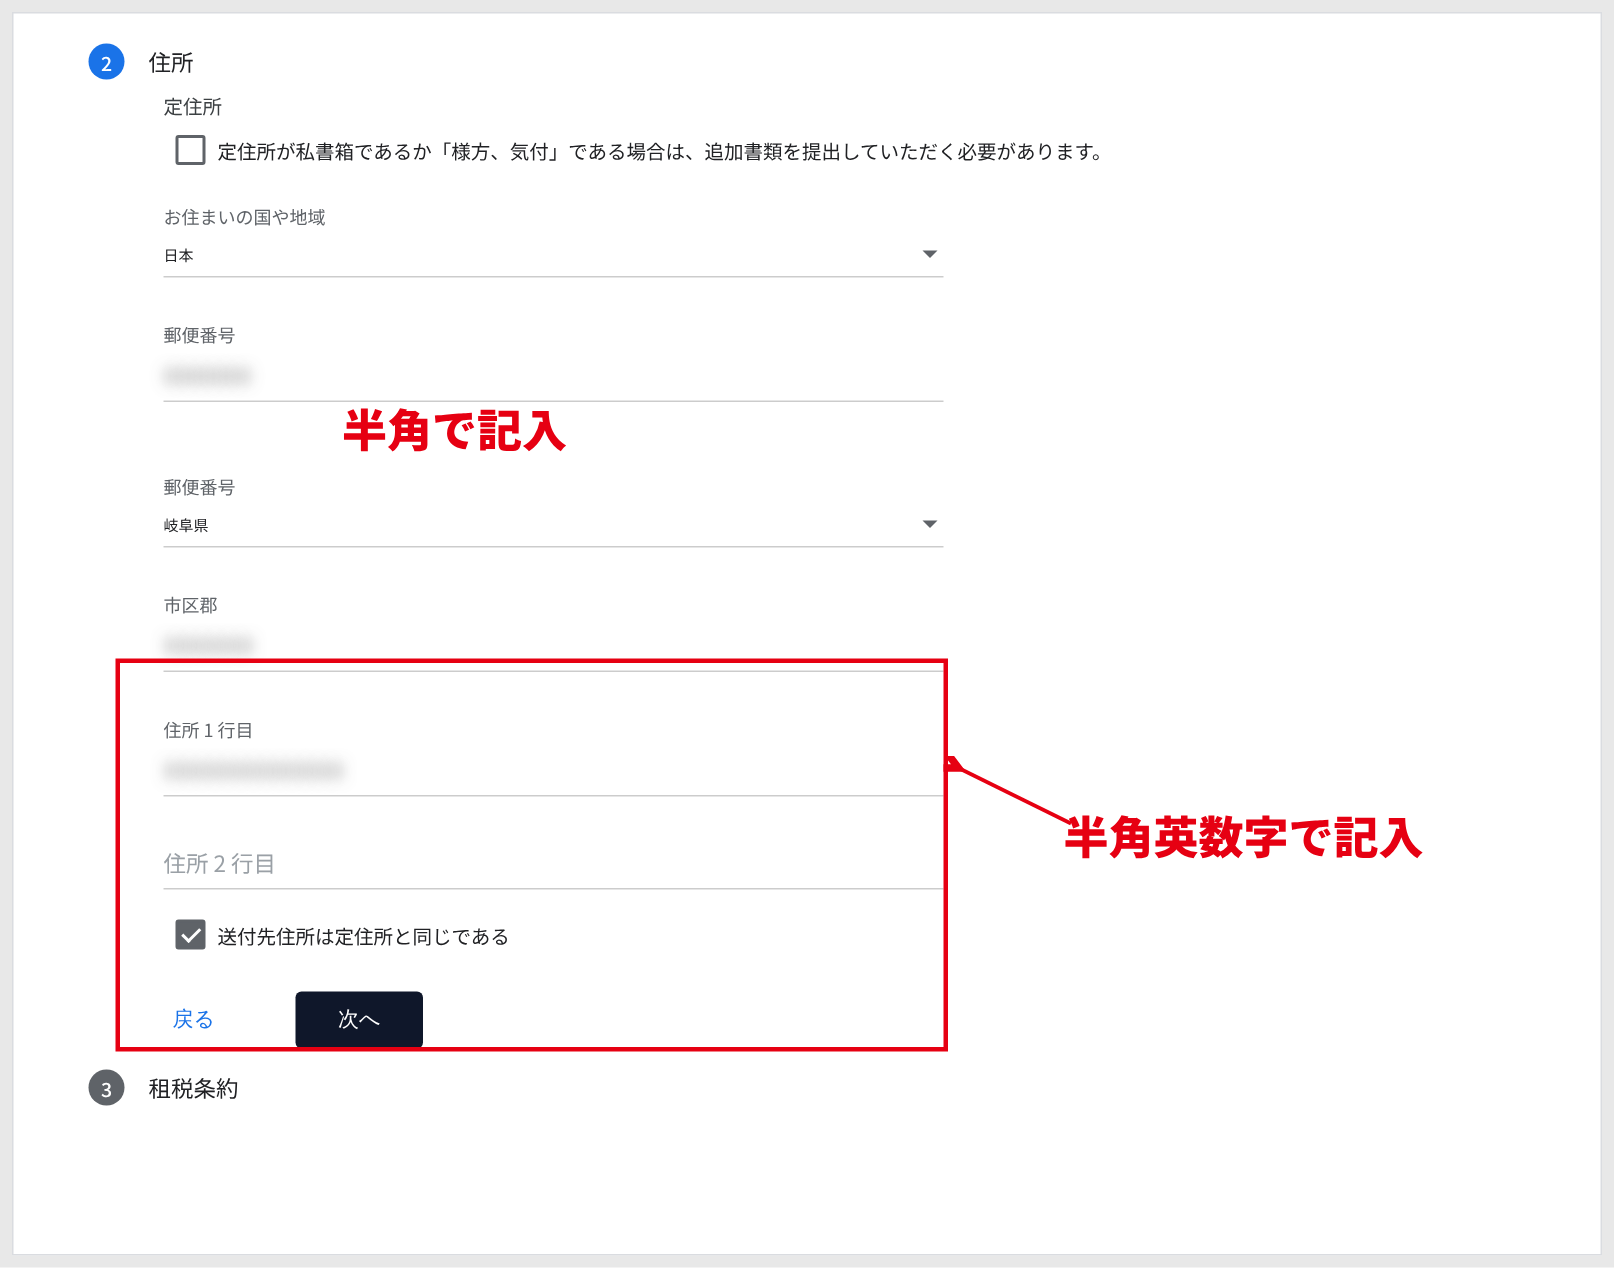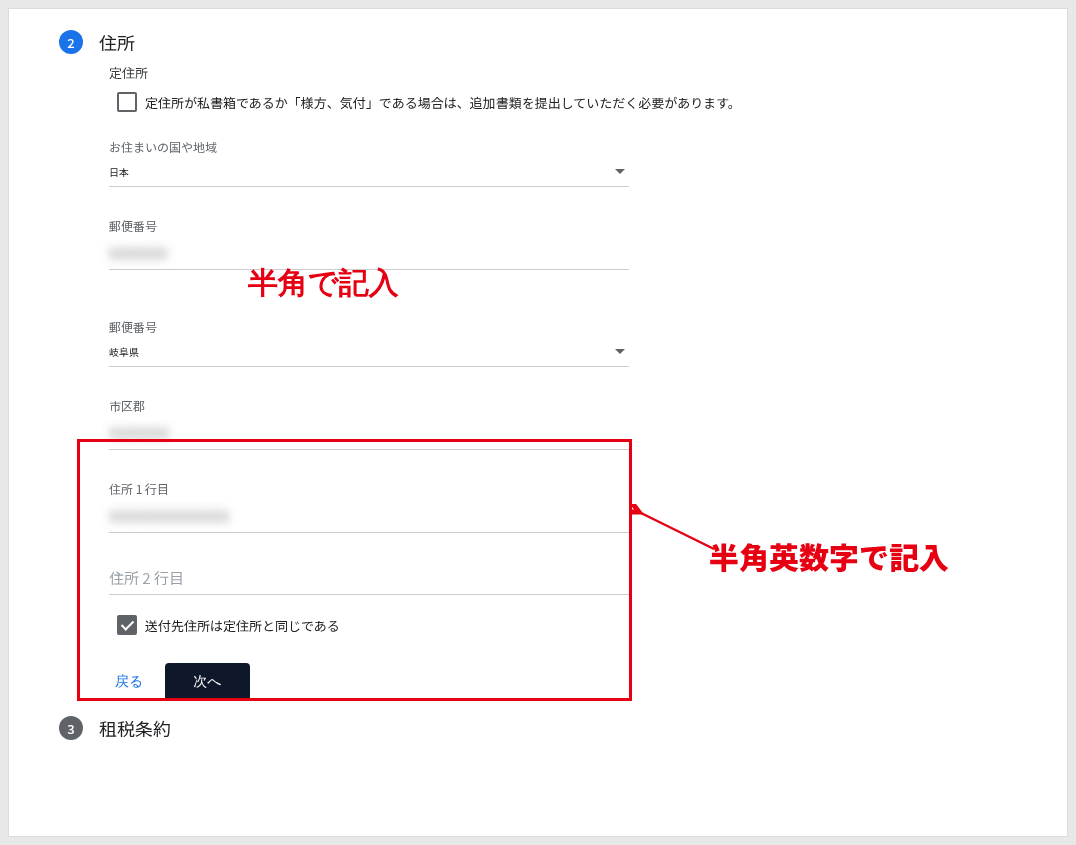--- a/index.html
+++ b/index.html
@@ -29,21 +29,21 @@
       width: 24px; height: 24px;
       border-radius: 50%;
       background: #1a73e8;
       color: #fff;
       font-size: 13px;
       font-weight: 500;
       display: flex; align-items: center; justify-content: center;
       flex-shrink: 0;
     }
     .step-badge.grey { background: #5f6368; }
-    .step-title { font-size: 18px; color: #202124; }
+    .step-title { font-size: 15px; color: #202124; }
     .indent { margin-left: 64px; }
     .sub-heading {
       font-size: 13px;
       color: #3c4043;
       margin-top: 8px;
       margin-bottom: 10px;
     }
     .checkbox-row {
       display: flex;
       align-items: center;
@@ -119,21 +119,21 @@
       white-space: nowrap;
     }
     .red-box {
       position: absolute;
       border: 3px solid #e60012;
       pointer-events: none;
     }
     .arrow-svg { position: absolute; pointer-events: none; }
     .buttons-row {
       display: flex;
-      gap: 8px;
+      gap: 40px;
       align-items: flex-end;
       margin-top: 28px;
       margin-left: 72px;
     }
     .btn-secondary {
       color: #1a73e8;
       font-size: 14px;
       background: none;
       border: none;
       padding: 10px 14px;
@@ -228,21 +228,21 @@
   <div class="buttons-row">
     <button class="btn-secondary">戻る</button>
     <button class="btn-primary">次へ</button>
   </div>
 
   <div class="bottom-section">
     <div class="step-badge grey">3</div>
     <div class="step-title">租税条約</div>
   </div>
 
-  <div class="annotation-red" style="left:239px; top:254px;font-family:Liberation Serif, serif;">半角で記入</div>
+  <div class="annotation-red" style="left:219px; top:254px;">半角で記入</div>
 
   <div class="red-box" style="left:68px; top:430px; width:555px; height:262px;"></div>
 
   <svg class="arrow-svg" style="left:620px; top:495px; width:90px; height:60px;" viewBox="0 0 90 60">
     <defs>
       <marker id="ah" markerWidth="12" markerHeight="12" refX="2" refY="6" orient="auto">
         <path d="M10,2 L2,6 L10,10" fill="none" stroke="#e60012" stroke-width="2"></path>
       </marker>
     </defs>
     <line x1="85" y1="45" x2="10" y2="8" stroke="#e60012" stroke-width="2.5" marker-end="url(#ah)"></line>

